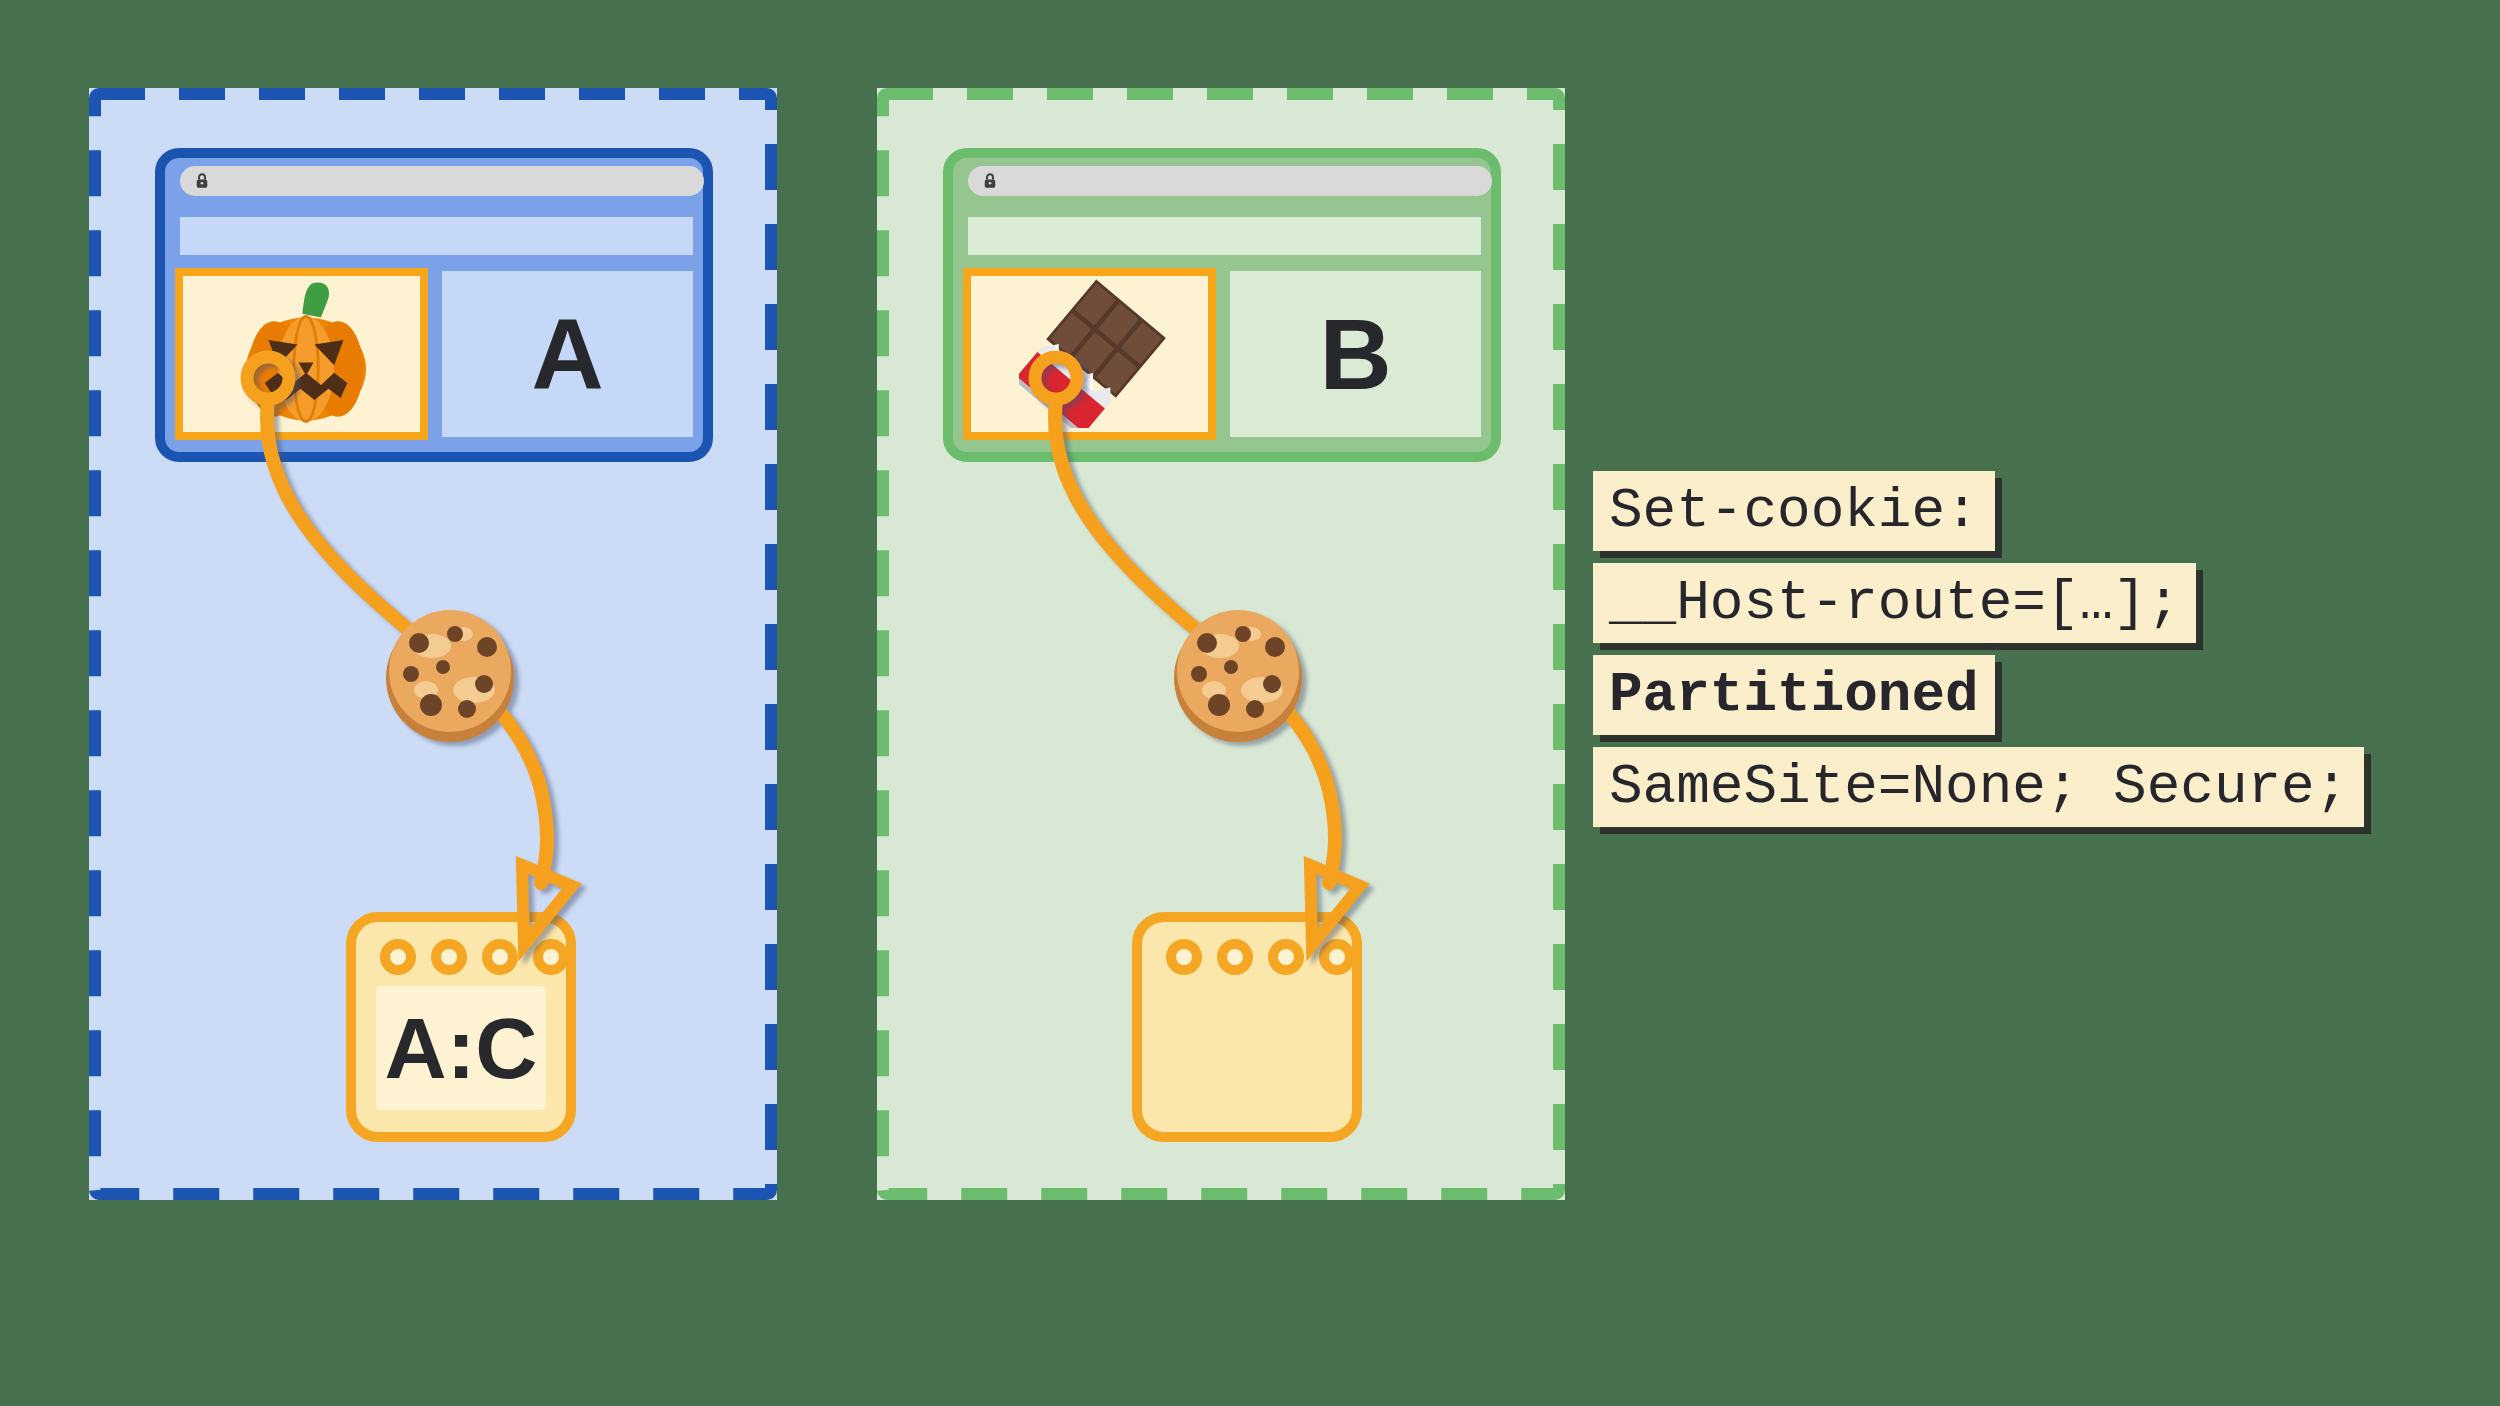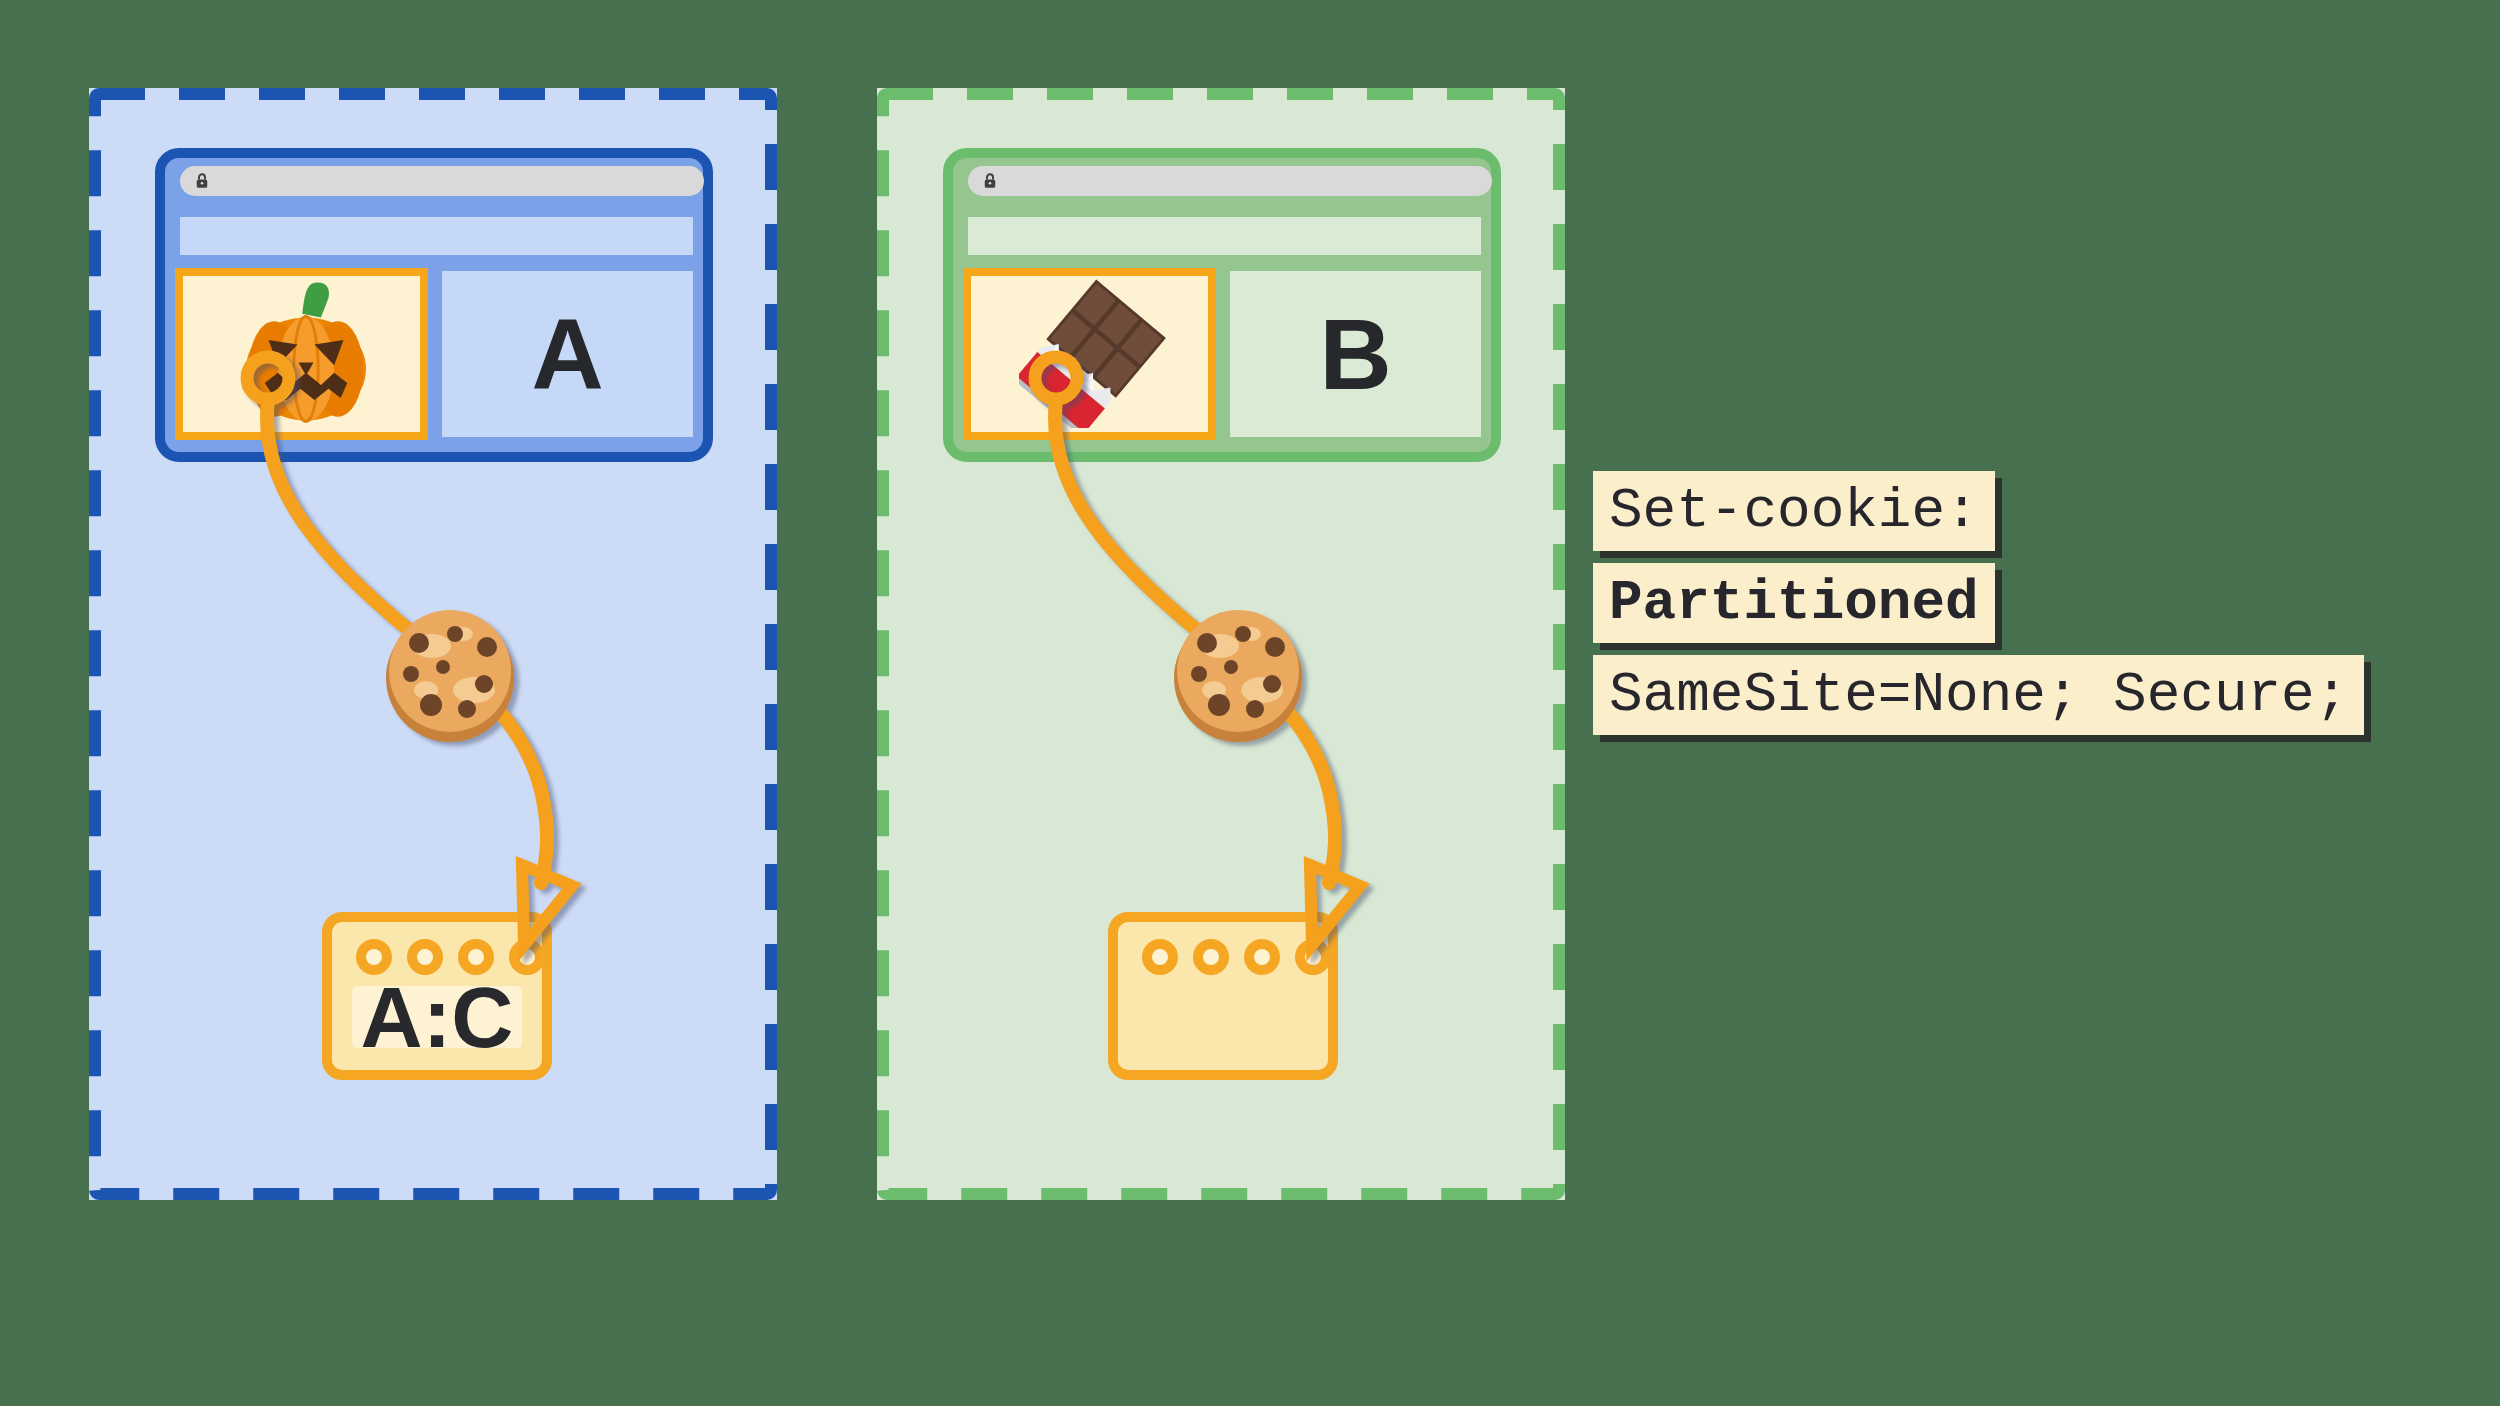--- a/index.html
+++ b/index.html
@@ -55,23 +55,24 @@
   }
   .partition.a .site-box{background:#C6D8F8;}
   .partition.b .site-box{background:#DAEAD5;}
   .site-label{
     font-size:100px;font-weight:700;color:#26282C;line-height:1;
     font-family:"Liberation Sans","DejaVu Sans",sans-serif;
   }
 
   
   .jar{
-    position:absolute;top:824px;width:230px;height:168px;
-    box-sizing:border-box;border:10px solid #F5A623;border-radius:20px;
+    position:absolute;top:824px;width:230px;height:230px;
+    box-sizing:border-box;border:10px solid #F5A623;border-radius:32px;
     background:#FBE7AB;
+    margin-left:24px;
   }
   .partition.a .jar{left:233px;}
   .partition.b .jar{left:231px;}
   .jar-dots{position:absolute;left:24px;top:17px;display:flex;gap:15px;}
   .jar-dot{
     width:36px;height:36px;border-radius:50%;
     box-sizing:border-box;border:10px solid #F5A623;background:#FDF3D3;
   }
   .jar-panel{
     position:absolute;left:20px;right:20px;top:64px;bottom:22px;
@@ -246,17 +247,18 @@
         <circle cx="57" cy="57" r="7" fill="#6E4428"></circle>
         <circle cx="98" cy="74" r="9" fill="#6E4428"></circle>
         <circle cx="45" cy="95" r="11" fill="#6E4428"></circle>
         <circle cx="81" cy="99" r="9" fill="#6E4428"></circle>
       </g>
     </svg>
   </div>
 
   <div class="code-block">
     <div class="code-line">Set-cookie:</div>
+    <div class="code-line">__Host-route=[…];</div>
     <div class="code-line bold">Partitioned</div>
     <div class="code-line">SameSite=None; Secure;</div>
   </div>
 
 </div>
 
 </body></html>

